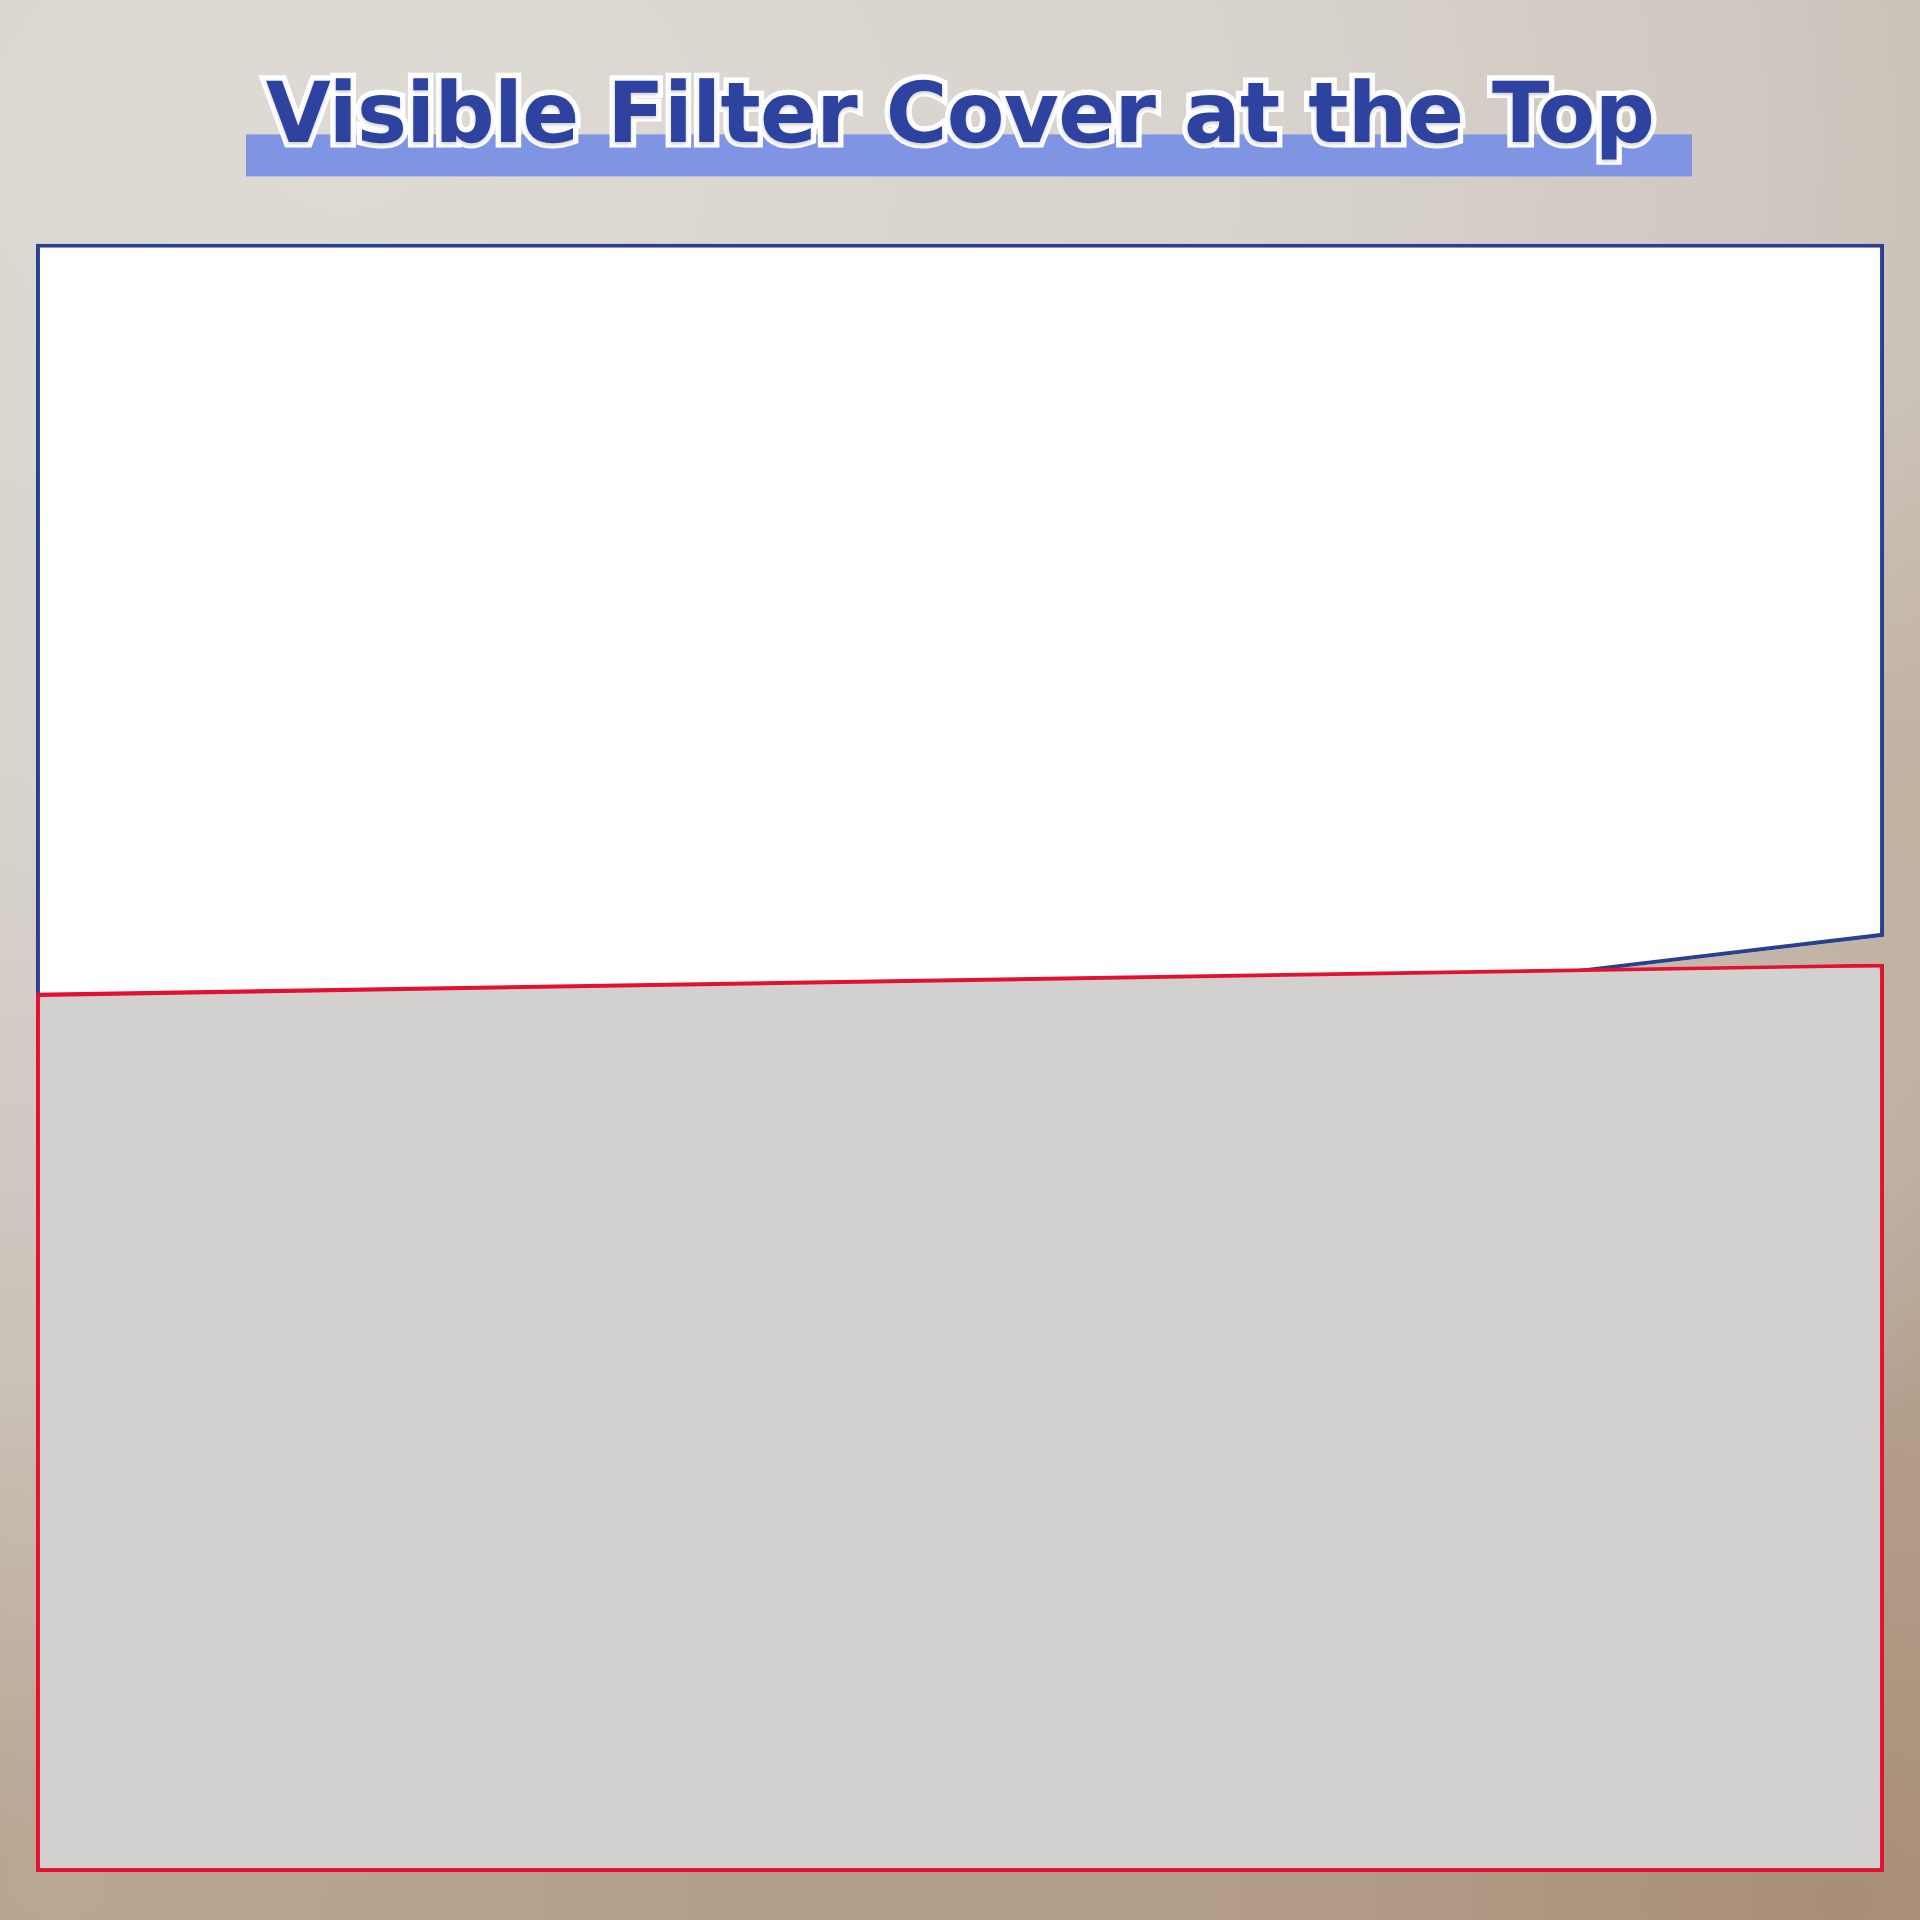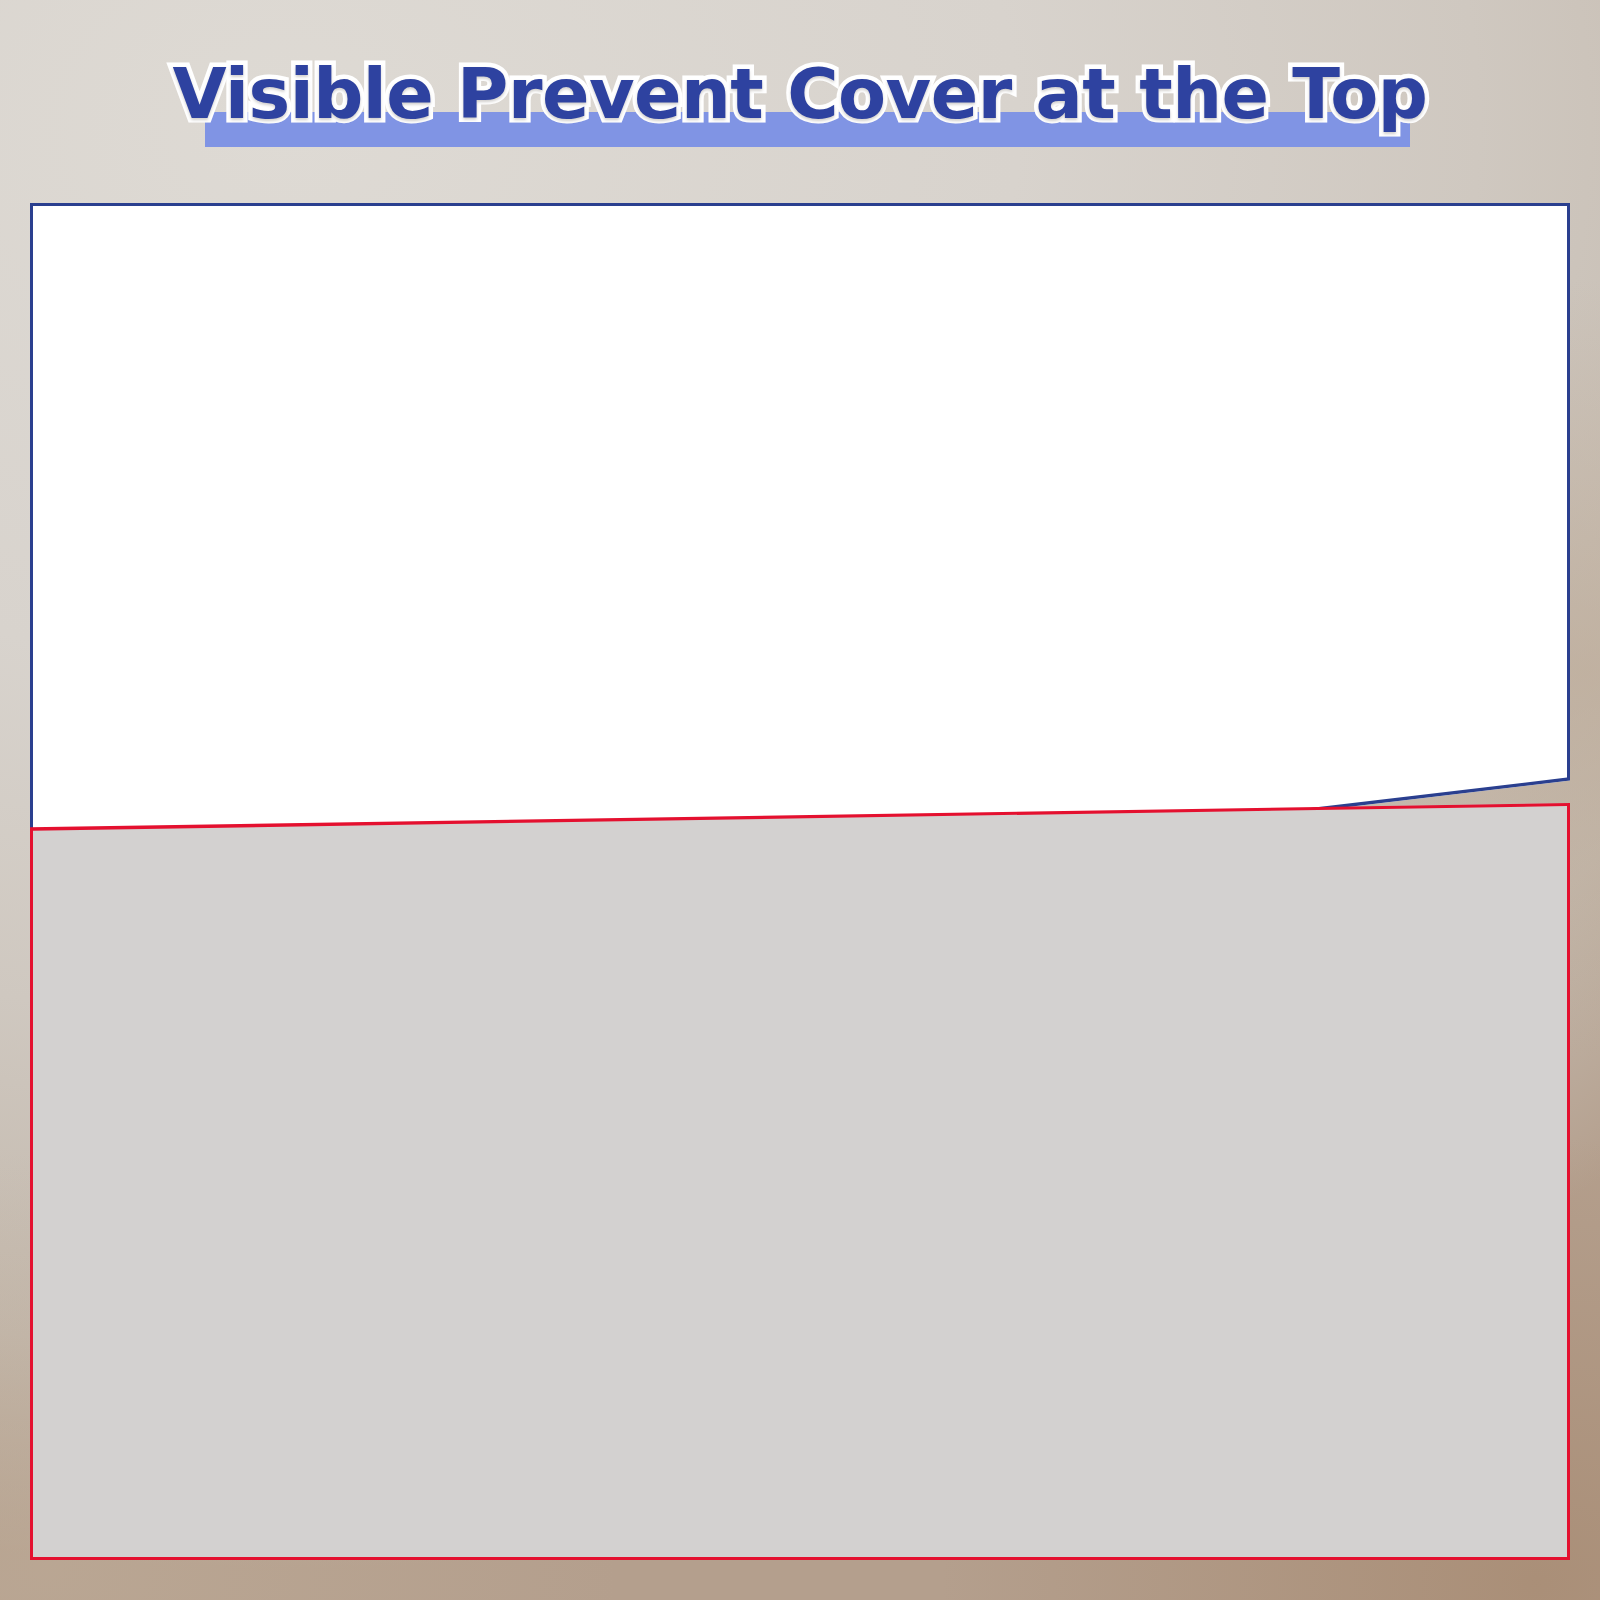--- a/index.html
+++ b/index.html
@@ -283,21 +283,21 @@
 </head>
 <body>
 
 <div class="stage">
 
   <div class="bg-base"></div>
   <div class="bg-warm"></div>
 
   <div class="title-wrap">
     <div class="title-hl"></div>
-    <div class="title">Visible Prevent Cover at the Top</div>
+    <div class="title">Visible Filter Cover at the Top</div>
   </div>
 
   <div class="panel panel-top">
     <div class="photo-top">
 
       <div class="hand-top">
         <div class="f sh palm-t"></div>
         <div class="f sh fin3"></div>
         <div class="f sh fin1"></div>
         <div class="f sh fin2"></div>

